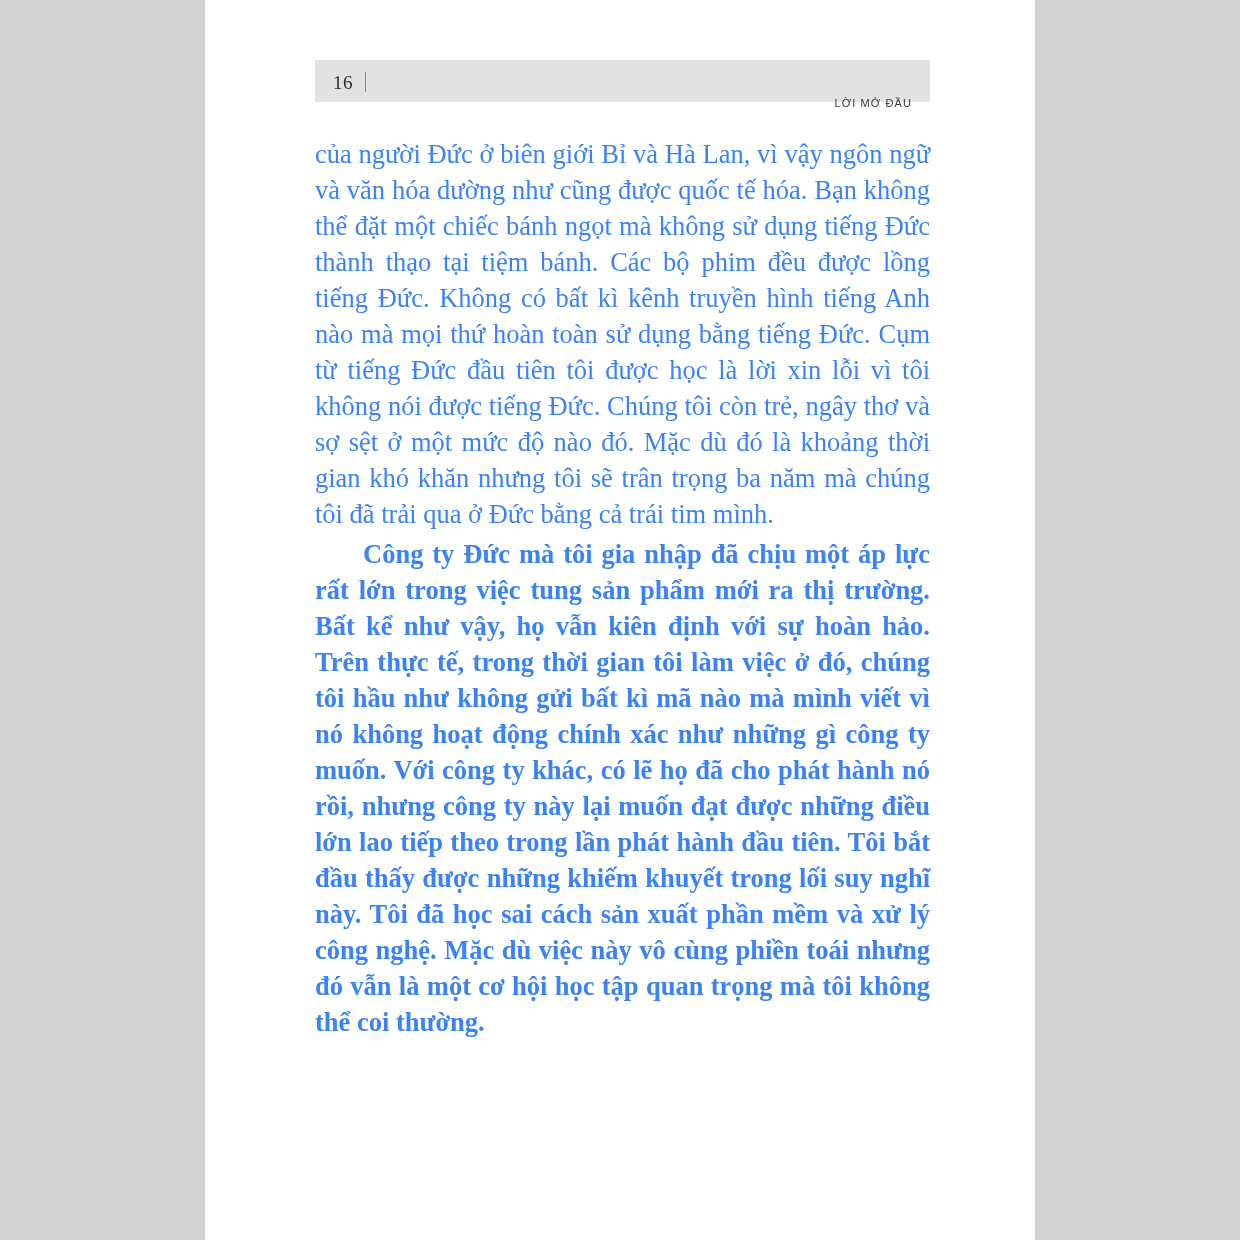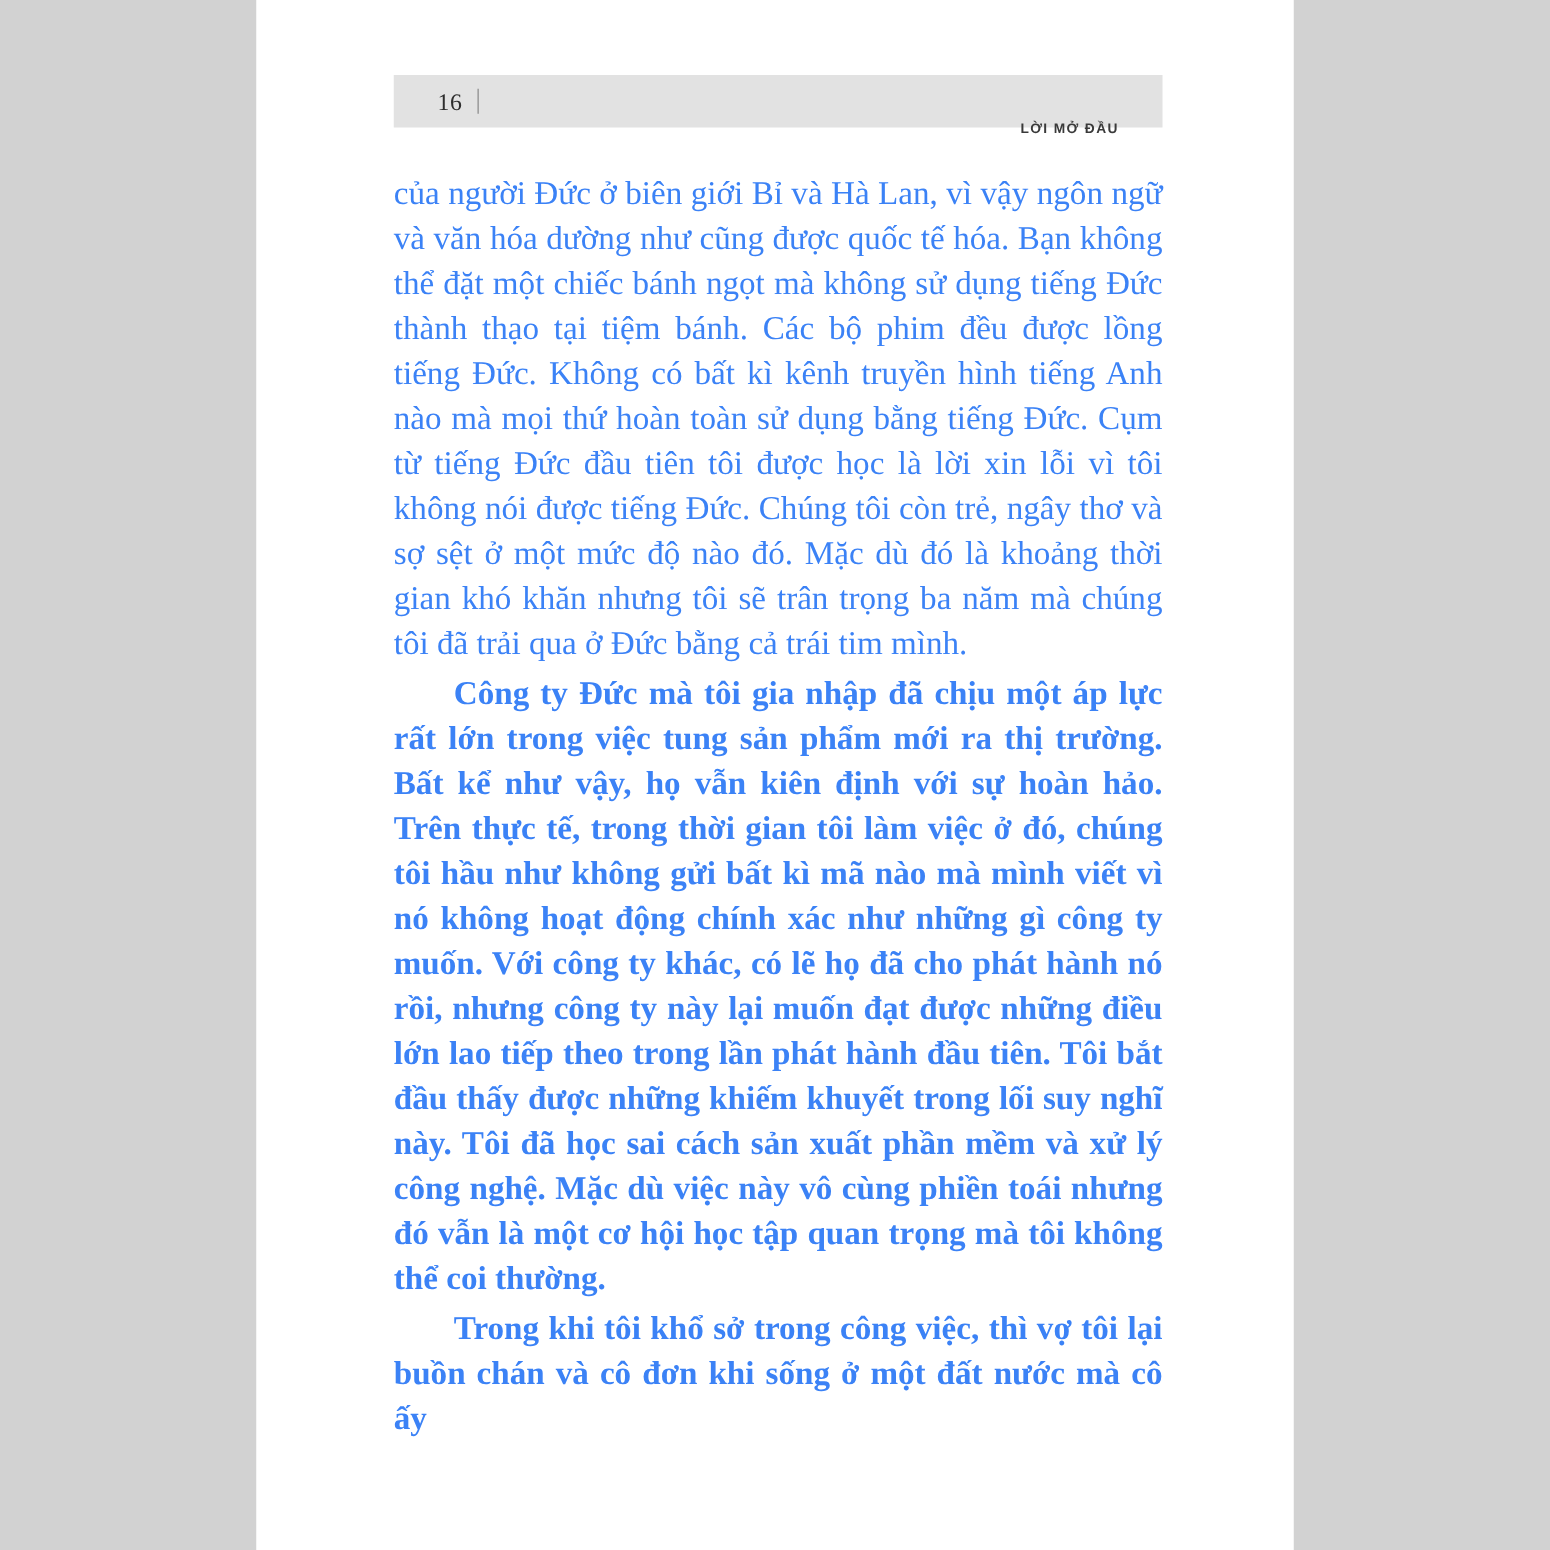--- a/index.html
+++ b/index.html
@@ -27,21 +27,21 @@
     top: 60px;
     width: 615px;
   }
   .header-band {
     position: relative;
     height: 42px;
     background: #e2e2e2;
     display: flex;
     align-items: center;
     justify-content: space-between;
-    padding: 0 35px;
+    padding: 0 18px;
     box-sizing: border-box;
   }
   .header-left {
     display: flex;
     align-items: baseline;
     gap: 12px;
   }
   .page-number {
     font-family: "Liberation Serif", serif;
     font-size: 19px;
@@ -54,21 +54,21 @@
     height: 20px;
     background: #8a8a8a;
     position: relative;
     top: 3px;
   }
   .header-right {
     font-family: "Liberation Sans", sans-serif;
     font-size: 11px;
     letter-spacing: 1.1px;
     color: #3a3a3a;
-    font-weight: 700;
+    font-weight: 400;
     text-transform: uppercase;
     margin-top: 44px;
   }
   .body-text {
     margin-top: 34px;
   }
   .body-text p {
     margin: 0 0 4px 0;
     font-family: "Liberation Serif", serif;
     font-size: 26.5px;
@@ -96,17 +96,16 @@
       <div class="header-left">
         <span class="page-number">16</span>
         <span class="header-rule"></span>
       </div>
       <div class="header-right">LỜI MỞ ĐẦU</div>
     </div>
 
     <div class="body-text">
       <p>của người Đức ở biên giới Bỉ và Hà Lan, vì vậy ngôn ngữ và văn hóa dường như cũng được quốc tế hóa. Bạn không thể đặt một chiếc bánh ngọt mà không sử dụng tiếng Đức thành thạo tại tiệm bánh. Các bộ phim đều được lồng tiếng Đức. Không có bất kì kênh truyền hình tiếng Anh nào mà mọi thứ hoàn toàn sử dụng bằng tiếng Đức. Cụm từ tiếng Đức đầu tiên tôi được học là lời xin lỗi vì tôi không nói được tiếng Đức. Chúng tôi còn trẻ, ngây thơ và sợ sệt ở một mức độ nào đó. Mặc dù đó là khoảng thời gian khó khăn nhưng tôi sẽ trân trọng ba năm mà chúng tôi đã trải qua ở Đức bằng cả trái tim mình.</p>
       <p class="indent">Công ty Đức mà tôi gia nhập đã chịu một áp lực rất lớn trong việc tung sản phẩm mới ra thị trường. Bất kể như vậy, họ vẫn kiên định với sự hoàn hảo. Trên thực tế, trong thời gian tôi làm việc ở đó, chúng tôi hầu như không gửi bất kì mã nào mà mình viết vì nó không hoạt động chính xác như những gì công ty muốn. Với công ty khác, có lẽ họ đã cho phát hành nó rồi, nhưng công ty này lại muốn đạt được những điều lớn lao tiếp theo trong lần phát hành đầu tiên. Tôi bắt đầu thấy được những khiếm khuyết trong lối suy nghĩ này. Tôi đã học sai cách sản xuất phần mềm và xử lý công nghệ. Mặc dù việc này vô cùng phiền toái nhưng đó vẫn là một cơ hội học tập quan trọng mà tôi không thể coi thường.</p>
-      <p class="indent">Trong khi tôi khổ sở trong công việc, thì vợ tôi lại buồn chán và cô đơn khi sống ở một đất nước mà cô ấy</p>
     </div>
 
   </div>
 </div>
 
 </body></html>

